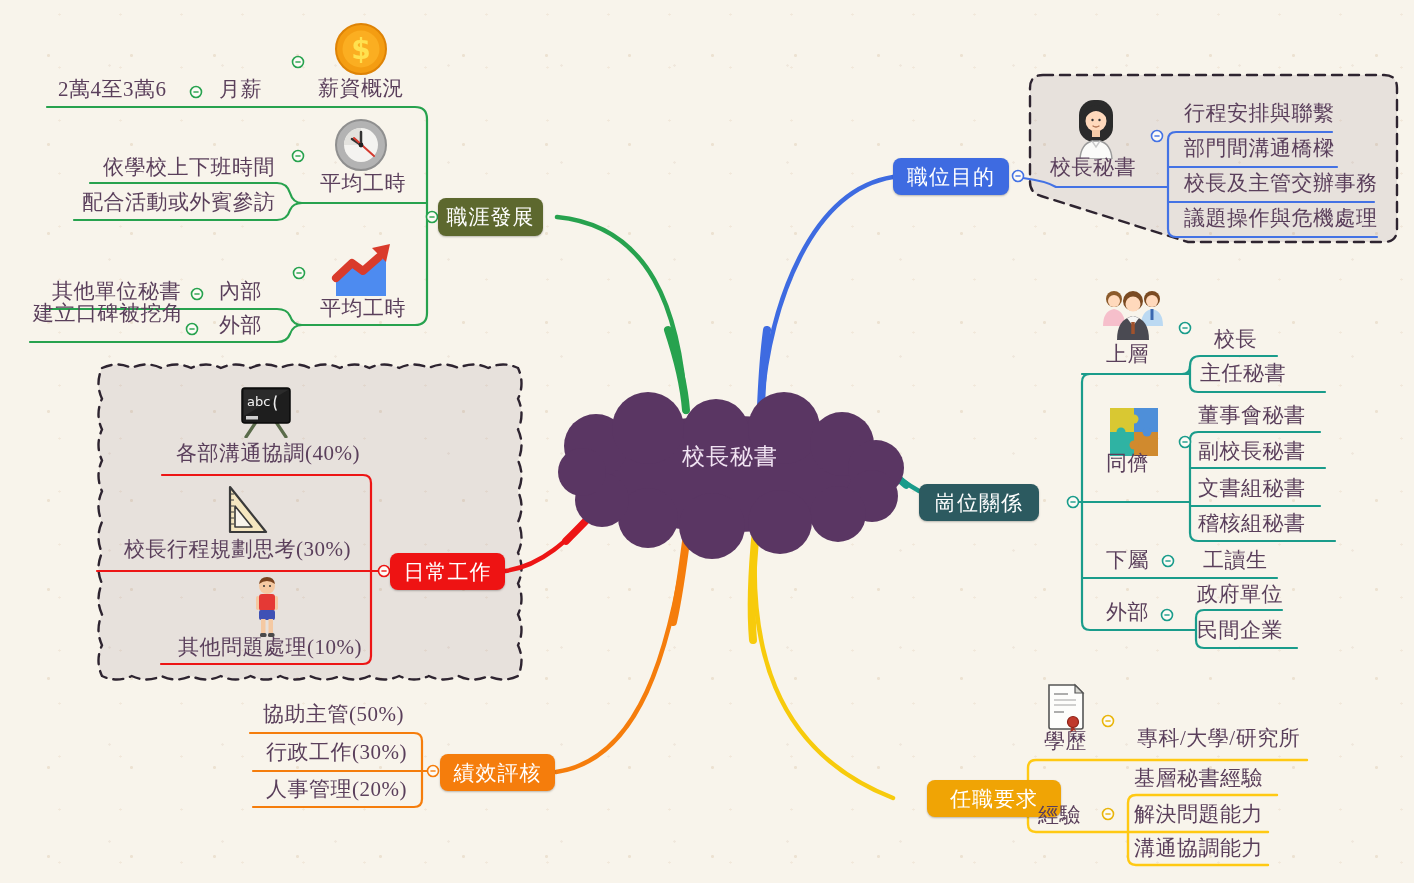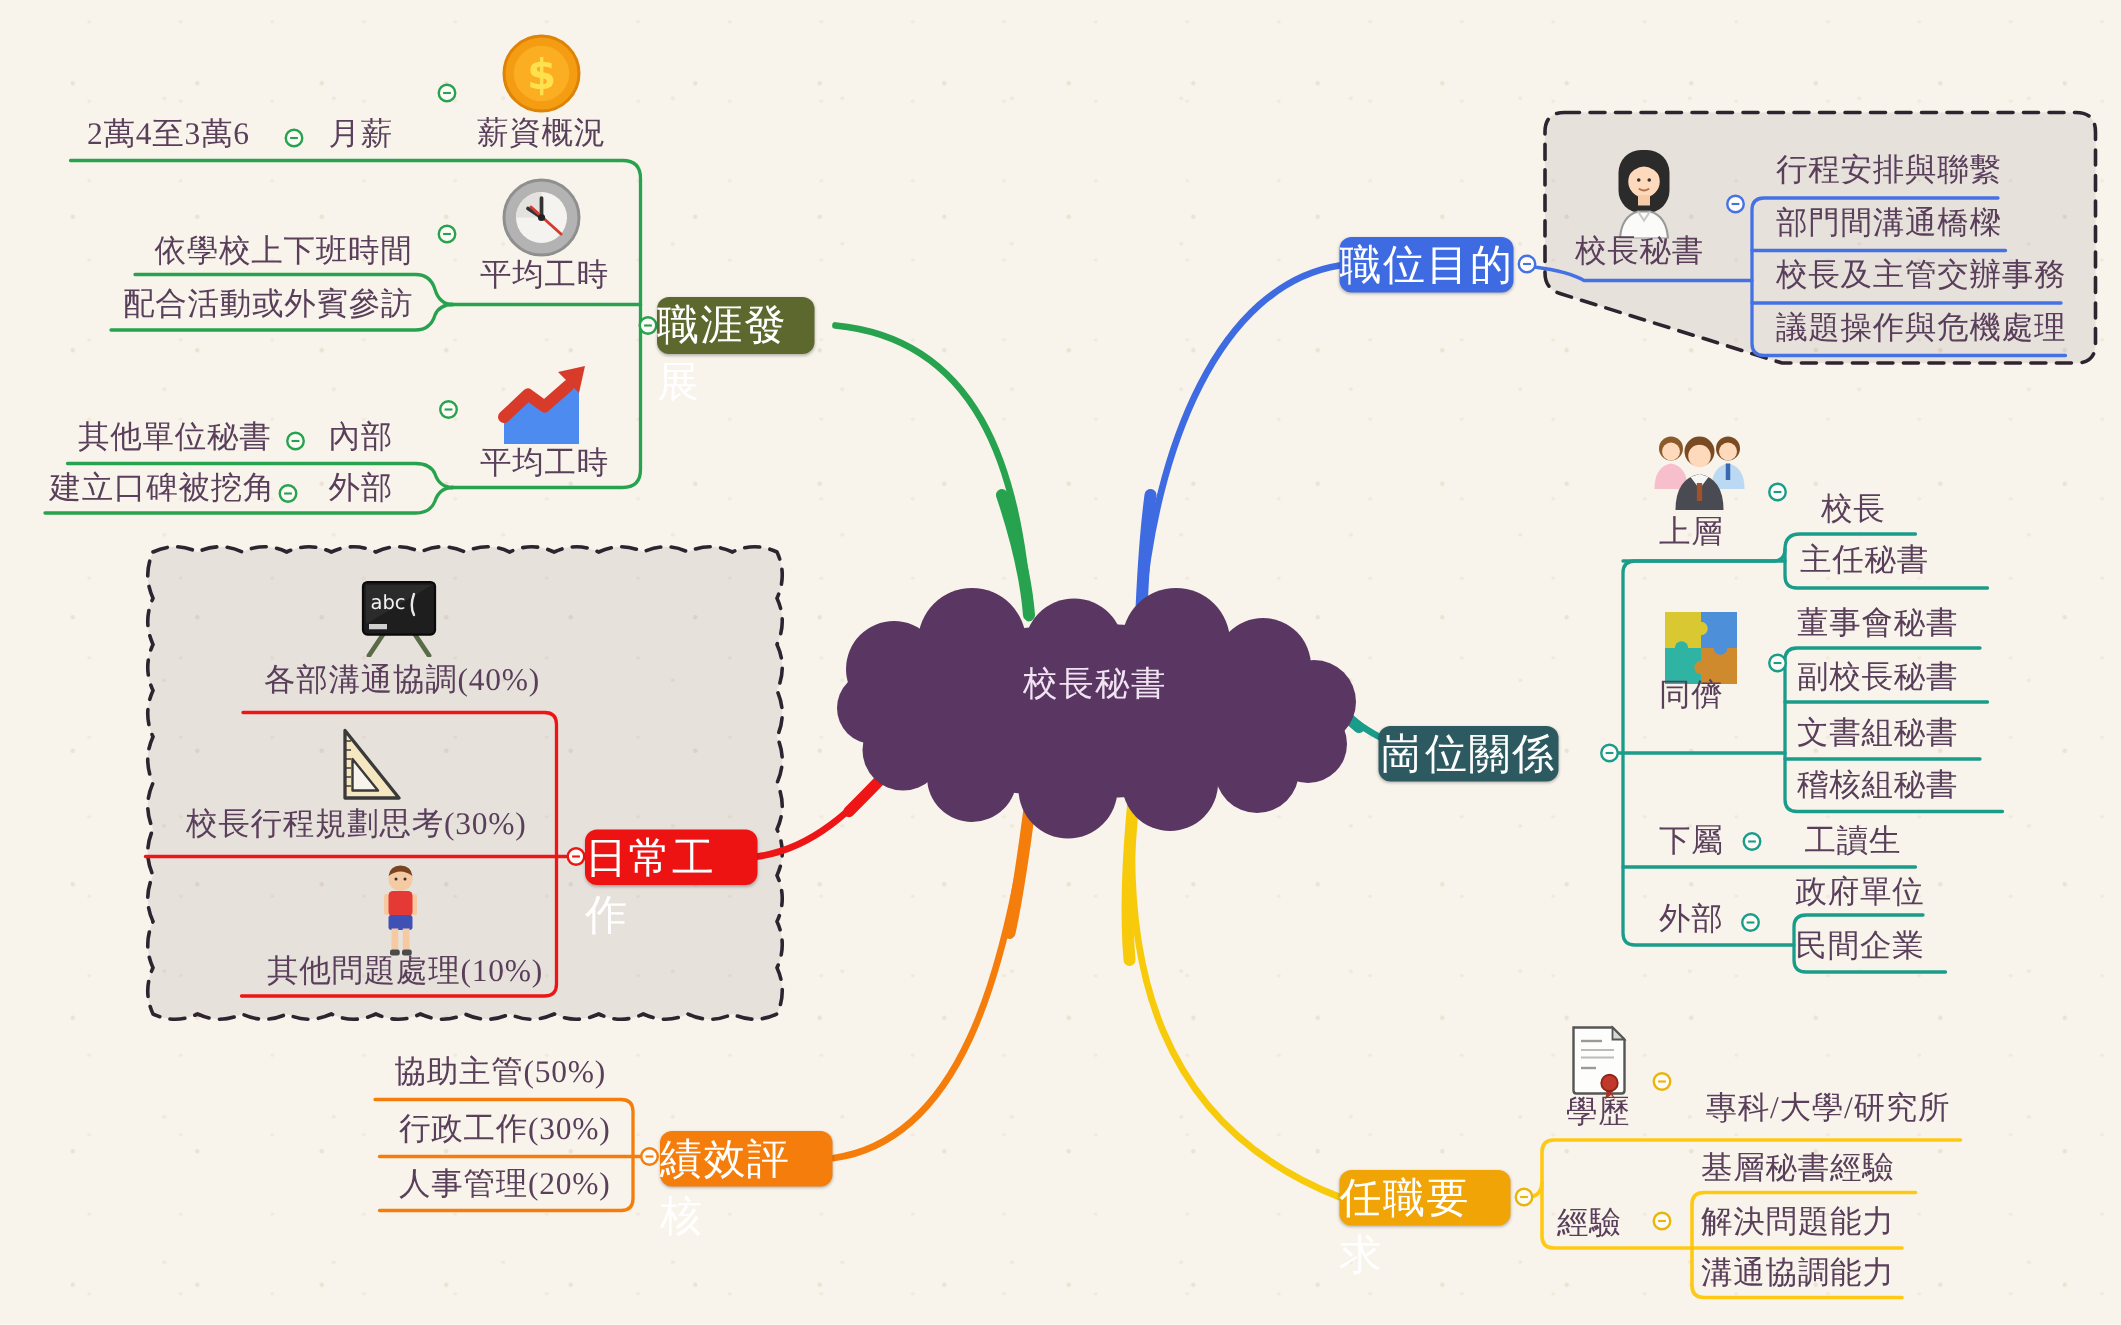--- a/index.html
+++ b/index.html
@@ -13,22 +13,22 @@
       radial-gradient(rgba(160,120,90,.10) 1.1px, transparent 1.6px);
     background-size:83px 89px, 61px 53px, 113px 97px;
     background-position:7px 11px, 29px 41px, 53px 17px;
   }
   svg.links{position:absolute;left:0;top:0;}
   .lbl{
     position:absolute; font-size:21px; line-height:21px; color:#5A3F5B;
     white-space:nowrap; letter-spacing:0.5px; cursor:default;font-family:Liberation Serif, serif;
   }
   .topic{
-    position:absolute; display:flex; justify-content:center;
-    color:#FFFFFF; font-size:28px; letter-spacing:1px; border-radius:8px;
+    position:absolute; display:flex; align-items:center; justify-content:center;
+    color:#FFFFFF; font-size:21px; letter-spacing:1px; border-radius:8px;
     box-shadow:0 1px 2px rgba(0,0,0,.25); cursor:default; font-weight:500;
   }
   .center-text{
     position:absolute; left:565px; top:440px; width:330px; text-align:center;
     color:#F0E3F2; font-size:23px; line-height:32px; letter-spacing:1px; font-weight:500;
   }
   .icon{position:absolute;}
 </style>
 </head>
 <body>
@@ -319,35 +319,35 @@
     </div>
   <div class="topic" style="left:440px;top:754px;width:115px;height:37px;background:#F57D0C">
       <span>績效評核</span>
     </div>
   <div class="topic" style="left:893px;top:158px;width:116px;height:37px;background:#3E6BE1">
       <span>職位目的</span>
     </div>
   <div class="topic" style="left:919px;top:484px;width:120px;height:37px;background:#2C5A60">
       <span>崗位關係</span>
     </div>
-  <div class="topic" style="left:893px;top:780px;width:114px;height:37px;background:#F0A405">
+  <div class="topic" style="left:927px;top:780px;width:134px;height:37px;background:#F0A405">
       <span>任職要求</span>
     </div>
 
   <div class="lbl" style="left:318px;top:78px">薪資概況</div>
   <div class="lbl" style="left:219px;top:79px">月薪</div>
   <div class="lbl" style="left:58px;top:79px">2萬4至3萬6</div>
   <div class="lbl" style="left:320px;top:173px">平均工時</div>
   <div class="lbl" style="left:103px;top:157px">依學校上下班時間</div>
   <div class="lbl" style="left:82px;top:192px">配合活動或外賓參訪</div>
   <div class="lbl" style="left:320px;top:298px">平均工時</div>
   <div class="lbl" style="left:219px;top:281px">內部</div>
   <div class="lbl" style="left:52px;top:281px">其他單位秘書</div>
   <div class="lbl" style="left:219px;top:315px">外部</div>
-  <div class="lbl" style="left:33px;top:315px">建立口碑被挖角</div>
+  <div class="lbl" style="left:33px;top:303px">建立口碑被挖角</div>
 
   <div class="lbl" style="left:176px;top:443px">各部溝通協調(40%)</div>
   <div class="lbl" style="left:124px;top:539px">校長行程規劃思考(30%)</div>
   <div class="lbl" style="left:178px;top:637px">其他問題處理(10%)</div>
 
   <div class="lbl" style="left:263px;top:704px">協助主管(50%)</div>
   <div class="lbl" style="left:266px;top:742px">行政工作(30%)</div>
   <div class="lbl" style="left:266px;top:779px">人事管理(20%)</div>
 
   <div class="lbl" style="left:1050px;top:157px">校長秘書</div>

